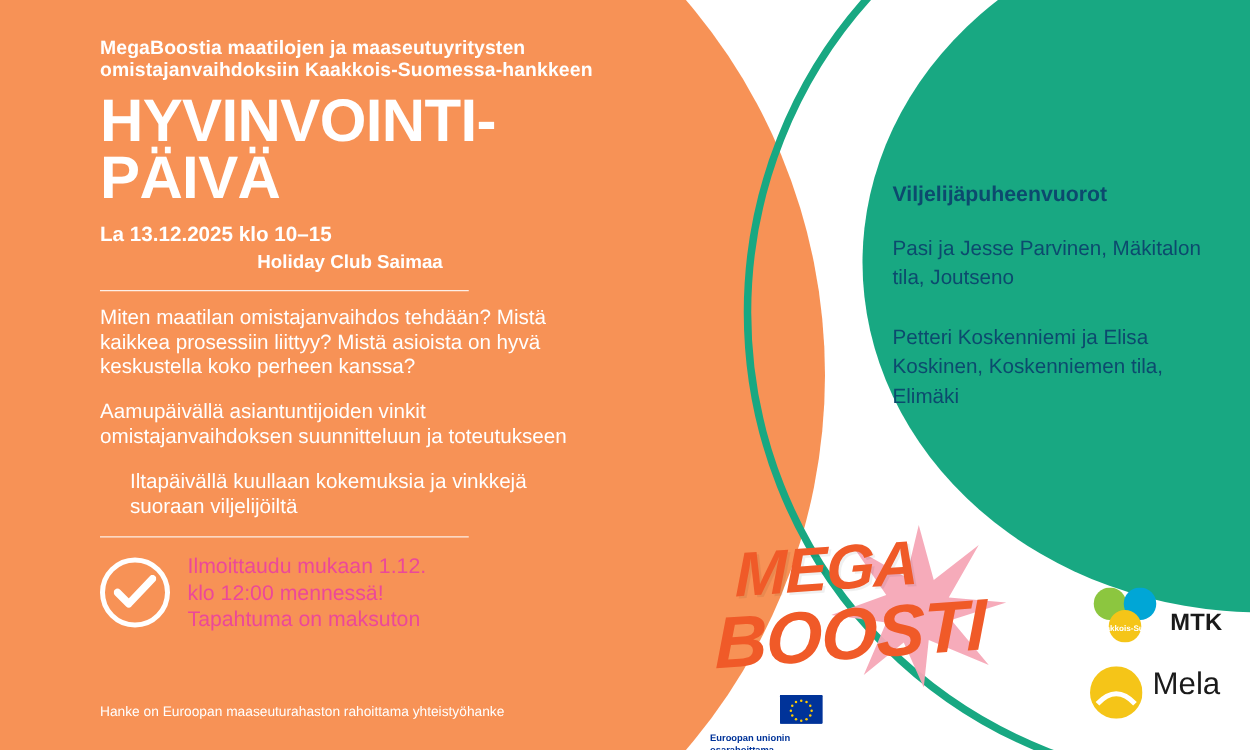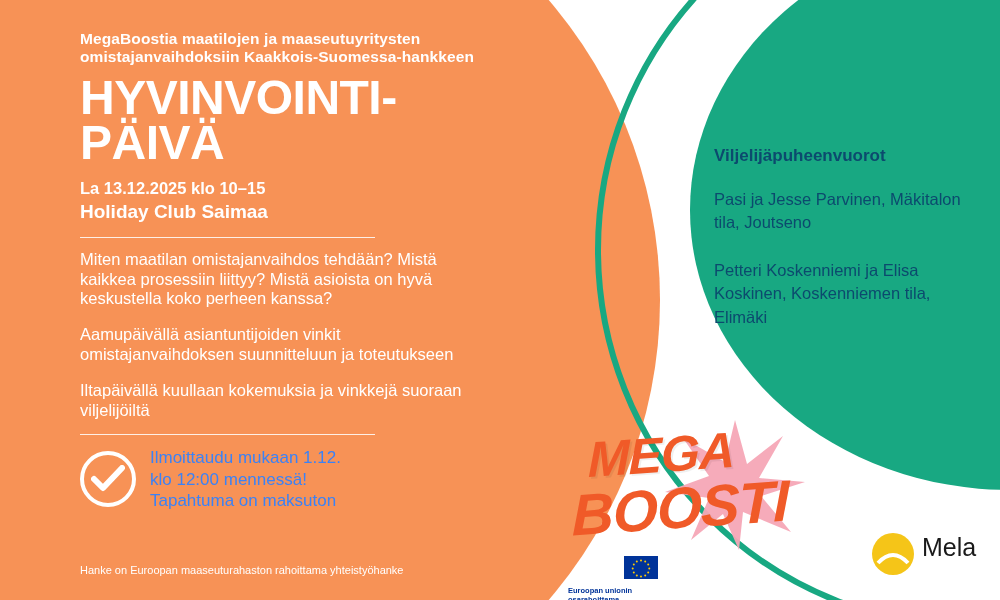--- a/index.html
+++ b/index.html
@@ -85,38 +85,39 @@
     font-weight: 700;
     letter-spacing: -0.5px;
     margin: 0 0 14px 0;
   }
   .when {
     font-size: 16.5px;
     font-weight: 700;
     margin: 0 0 3px 0;
   }
   .venue {
-    font-size: 19px;
+    font-size: 15px;
     font-weight: 700;
     margin: 0 0 0 0;
+    text-align: center;
   }
   .rule {
     width: 295px;
     height: 1px;
     background: rgba(255,255,255,0.85);
     margin: 14px 0 12px 0;
   }
   .para {
     font-size: 16.5px;
     line-height: 1.2;
     font-weight: 400;
     margin: 0 0 16px 0;
     max-width: 410px;
   }
-  .para:last-of-type { margin-bottom: 0; }
+  .para:last-of-type { margin-bottom: 0; margin-left: 24px; }
 
   .signup-row {
     display: flex;
     align-items: center;
     gap: 14px;
     margin-top: 4px;
   }
   .check-circle {
     flex: 0 0 auto;
     width: 56px;
@@ -125,21 +126,21 @@
     border: 4px solid #ffffff;
     display: flex;
     align-items: center;
     justify-content: center;
     box-sizing: border-box;
   }
   .signup-text {
     font-size: 17px;
     line-height: 1.25;
     font-weight: 400;
-    color: #3b82f6;
+    color: #ec4899;
   }
   .footnote {
     position: absolute;
     left: 80px;
     top: 564px;
     font-size: 11px;
     color: #ffffff;
     font-weight: 400;
   }
 
@@ -343,20 +344,29 @@
           <circle cx="9.8" cy="16.4" r="1"></circle>
             <circle cx="8.7" cy="12.5" r="1"></circle>
           <circle cx="9.8" cy="8.6" r="1"></circle>
             <circle cx="12.8" cy="5.6" r="1"></circle>
         </g>
       </svg>
     </span>
     <span class="eu-text">Euroopan unionin osarahoittama</span>
   </div>
 
+  <div class="mtk-logo">
+    <svg class="mtk-dots" viewBox="0 0 68 44" aria-hidden="true">
+      <circle cx="16" cy="13" r="13" fill="#8cc63f"></circle>
+      <circle cx="40" cy="13" r="13" fill="#00a6d6"></circle>
+      <circle cx="28" cy="31" r="13" fill="#f5c518"></circle>
+    </svg>
+    <span class="mtk-sub">Kaakkois-Suomi</span>
+    <span class="mtk-text">MTK</span>
+  </div>
 
   <div class="mela-logo">
     <svg class="mela-mark" viewBox="0 0 42 42" aria-hidden="true">
       <circle cx="21" cy="21" r="21" fill="#f5c518"></circle>
       <path d="M4 28 C14 18, 28 18, 38 28 L38 42 L4 42 Z" fill="#ffffff" opacity="0.0"></path>
       <path d="M6 30 Q21 14 36 30" fill="none" stroke="#ffffff" stroke-width="4"></path>
     </svg>
     <span class="mela-text">Mela</span>
   </div>
 

